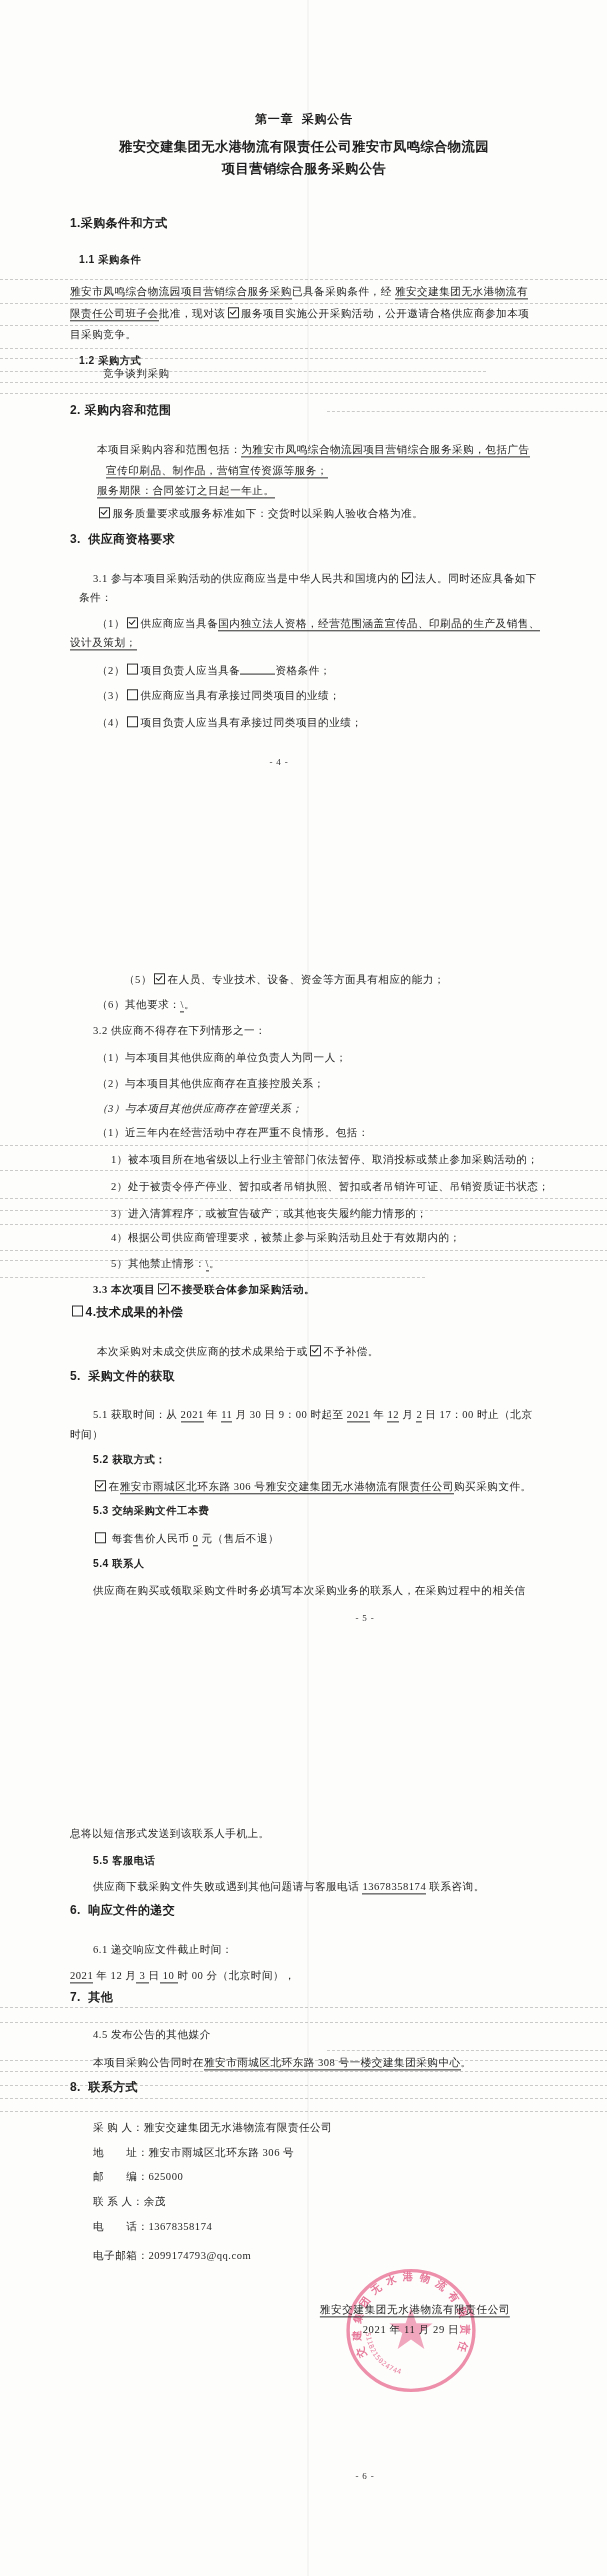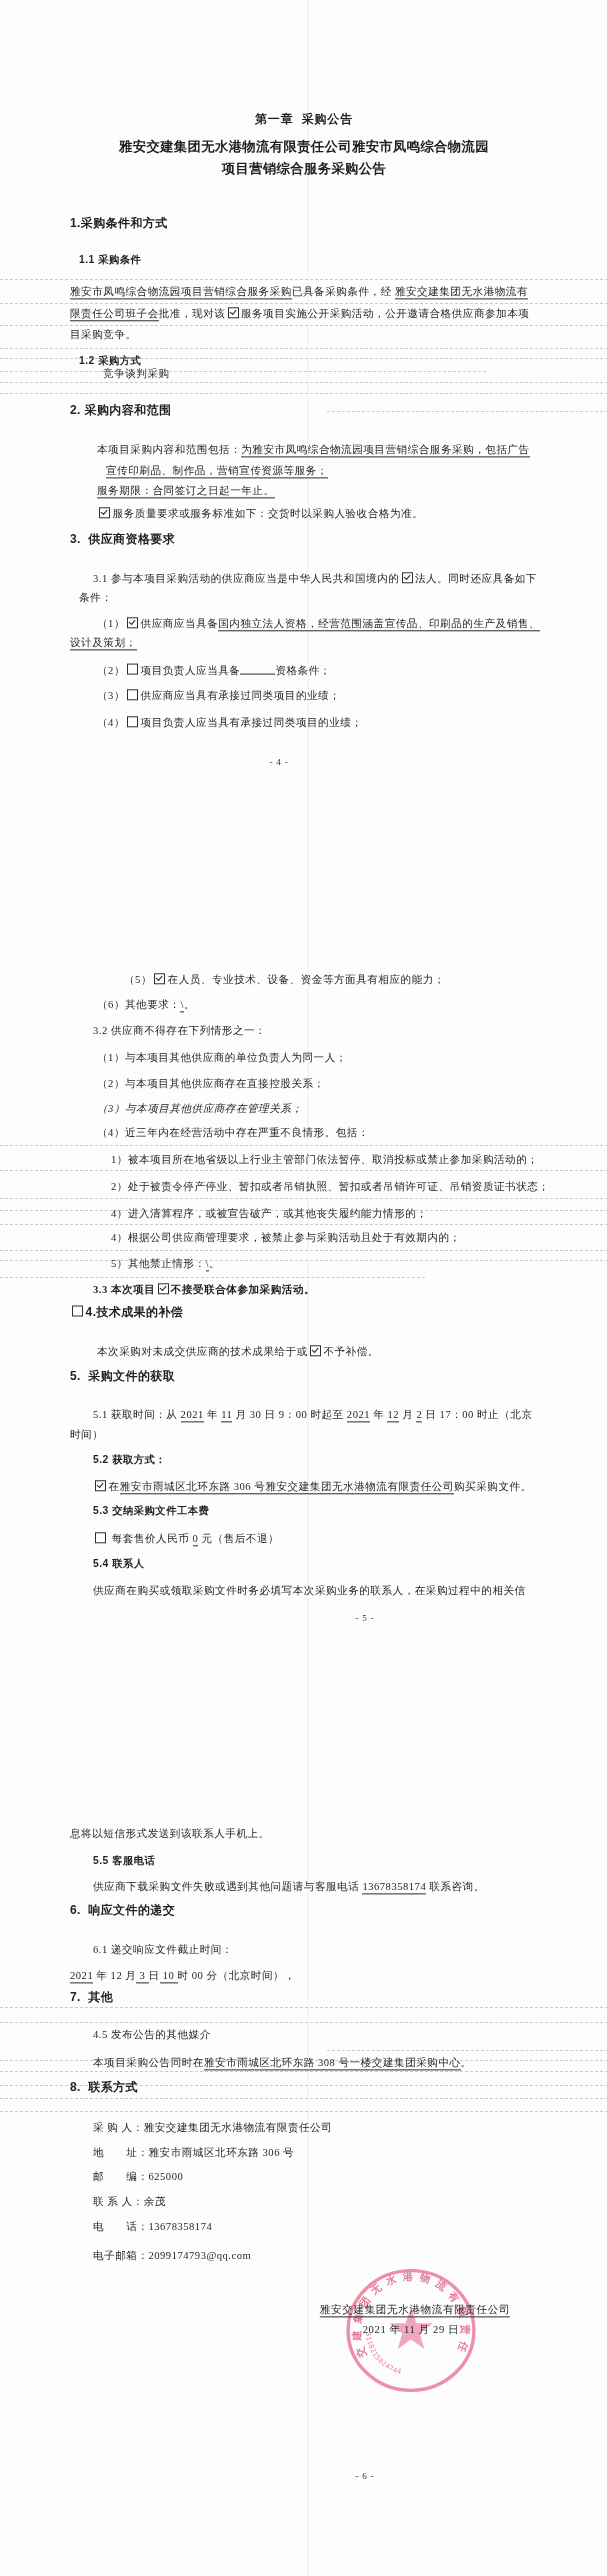--- a/index.html
+++ b/index.html
@@ -76,24 +76,24 @@
       <div class="blk s-body" style="left: 97px; top: 670px;"><span>（2）</span><span class="cb"></span><span>项目负责人应当具备</span><span class="bl" style="width: 35px;"></span><span>资格条件；</span></div>
       <div class="blk s-body" style="left: 97px; top: 696px;"><span>（3）</span><span class="cb"></span><span>供应商应当具有承接过同类项目的业绩；</span></div>
       <div class="blk s-body" style="left: 97px; top: 723px;"><span>（4）</span><span class="cb"></span><span>项目负责人应当具有承接过同类项目的业绩；</span></div>
       <div class="blk s-pagenum ctr" style="left: 279px; top: 763px;"><span>- 4 -</span></div>
       <div class="blk s-body" style="left: 97px; top: 980px; margin-left: 27px;"><span>（5）</span><span class="cb on"></span><span>在人员、专业技术、设备、资金等方面具有相应的能力；</span></div>
       <div class="blk s-body" style="left: 97px; top: 1005px;"><span>（6）其他要求：</span><span class="u">\</span><span>。</span></div>
       <div class="blk s-body" style="left: 93px; top: 1031px;"><span>3.2 供应商不得存在下列情形之一：</span></div>
       <div class="blk s-body" style="left: 97px; top: 1058px;"><span>（1）与本项目其他供应商的单位负责人为同一人；</span></div>
       <div class="blk s-body" style="left: 97px; top: 1084px;"><span>（2）与本项目其他供应商存在直接控股关系；</span></div>
       <div class="blk s-body" style="left: 97px; top: 1109px; font-style: italic;"><span>（3）与本项目其他供应商存在管理关系；</span></div>
-      <div class="blk s-body" style="left: 97px; top: 1133px;"><span>（4）近三年内在经营活动中存在严重不良情形。包括：</span></div>
+      <div class="blk s-body" style="left: 97px; top: 1133px;"><span>（1）近三年内在经营活动中存在严重不良情形。包括：</span></div>
       <div class="blk s-body" style="left: 111px; top: 1160px;"><span>1）被本项目所在地省级以上行业主管部门依法暂停、取消投标或禁止参加采购活动的；</span></div>
       <div class="blk s-body" style="left: 111px; top: 1187px;"><span>2）处于被责令停产停业、暂扣或者吊销执照、暂扣或者吊销许可证、吊销资质证书状态；</span></div>
-      <div class="blk s-body" style="left: 111px; top: 1214px;"><span>4）进入清算程序，或被宣告破产，或其他丧失履约能力情形的；</span></div>
+      <div class="blk s-body" style="left: 111px; top: 1214px;"><span>3）进入清算程序，或被宣告破产，或其他丧失履约能力情形的；</span></div>
       <div class="blk s-body" style="left: 111px; top: 1238px;"><span>4）根据公司供应商管理要求，被禁止参与采购活动且处于有效期内的；</span></div>
       <div class="blk s-body" style="left: 111px; top: 1264px;"><span>5）其他禁止情形：</span><span class="u">\</span><span>。</span></div>
       <div class="blk s-body" style="left: 93px; top: 1290px; font-weight: bold;"><span>3.3 本次项目</span><span class="cb on"></span><span>不接受联合体参加采购活动。</span></div>
       <div class="blk s-h" style="left: 70px; top: 1312px;"><span class="cb"></span><span>4.技术成果的补偿</span></div>
       <div class="blk s-body" style="left: 97px; top: 1352px;"><span>本次采购对未成交供应商的技术成果给于或</span><span class="cb on"></span><span>不予补偿。</span></div>
       <div class="blk s-h" style="left: 70px; top: 1376px;"><span>5.  采购文件的获取</span></div>
       <div class="blk s-body" style="left: 93px; top: 1415px;"><span>5.1 获取时间：从 </span><span class="u">2021</span><span> 年 </span><span class="u">11</span><span> 月 30 日 9：00 时起至 </span><span class="u">2021</span><span> 年 </span><span class="u">12</span><span> 月 </span><span class="u">2</span><span> 日 17：00 时止（北京</span></div>
       <div class="blk s-body" style="left: 70px; top: 1435px;"><span>时间）</span></div>
       <div class="blk s-sub" style="left: 93px; top: 1460px;"><span>5.2 获取方式：</span></div>
       <div class="blk s-body" style="left: 93px; top: 1487px;"><span class="cb on"></span><span>在</span><span class="u">雅安市雨城区北环东路 306 号雅安交建集团无水港物流有限责任公司</span><span>购买采购文件。</span></div>

